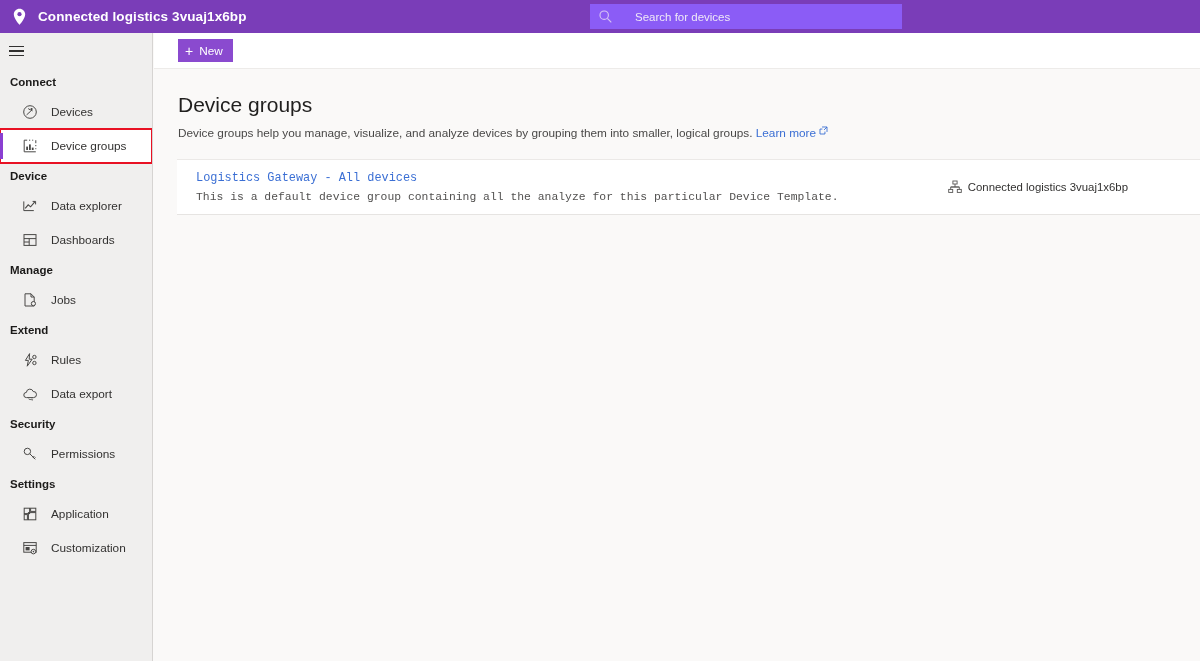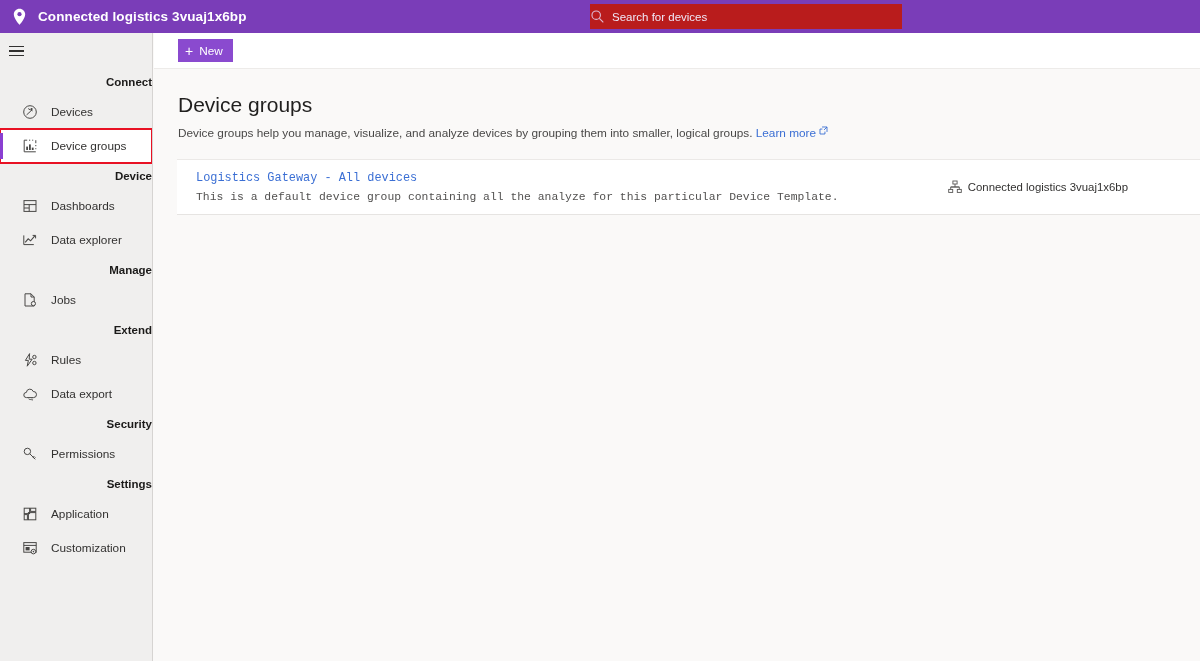--- a/index.html
+++ b/index.html
@@ -30,24 +30,25 @@
   .app-title {
     color: #ffffff;
     font-size: 13.5px;
     font-weight: bold;
     letter-spacing: .1px;
     white-space: nowrap;
   }
   .search-wrap {
     position: absolute; left: 590px; top: 4px;
     width: 312px; height: 25px;
-    background: #b91c1c;
-    display: flex; align-items: center;
-    padding-left: 0;
+    background: #8b5cf6;
+    display: flex; align-items: center;
+    padding-left: 8px;
     cursor: text;
+    gap: 15px;
   }
   .search-icon { width: 15px; height: 15px; flex: 0 0 15px; opacity: .85; }
   .search-icon svg { display: block; }
   .search-placeholder {
     color: #efe8f7;
     font-size: 11.5px;
     margin-left: 7px;
     white-space: nowrap;
   }
 
@@ -71,21 +72,20 @@
     margin: 3px 0; border-radius: 0;
   }
   .nav-section {
     font-size: 11.5px;
     font-weight: bold;
     color: #1b1a19;
     padding: 0 0 0 10px;
     height: 26px;
     line-height: 26px;
     white-space: nowrap;
-    text-align: right;
   }
   .nav-item {
     position: relative;
     height: 34px;
     display: flex; align-items: center;
     padding-left: 22px;
     cursor: pointer;
     white-space: nowrap;
   }
   .nav-item .nv-icon {
@@ -275,36 +275,36 @@
     </span>
     <span class="nv-label">Device groups</span>
   </div>
 
 
   <div class="nav-section">Device</div>
 
   <div class="nav-item">
     <span class="nv-icon">
       <svg width="16" height="16" viewBox="0 0 16 16">
-        <rect x="2" y="2.6" width="12" height="10.8" fill="none" stroke="#3a3937" stroke-width="1"></rect>
-        <path d="M2 6.6h12M7.2 6.6v6.8M2 10h5.2" stroke="#3a3937" stroke-width="1"></path>
-      </svg>
-    </span>
-    <span class="nv-label">Dashboards</span>
-  </div>
-
-  <div class="nav-item">
-    <span class="nv-icon">
-      <svg width="16" height="16" viewBox="0 0 16 16">
         <path d="M1.8 12.6V3.4M1.8 12.6h10" stroke="#3a3937" stroke-width="1" fill="none"></path>
         <path d="M3.2 10.4l3-3.6 2.4 2 4.4-5.2" fill="none" stroke="#3a3937" stroke-width="1.1"></path>
         <path d="M10.6 3.4h3v3" fill="none" stroke="#3a3937" stroke-width="1"></path>
       </svg>
     </span>
     <span class="nv-label">Data explorer</span>
+  </div>
+
+  <div class="nav-item">
+    <span class="nv-icon">
+      <svg width="16" height="16" viewBox="0 0 16 16">
+        <rect x="2" y="2.6" width="12" height="10.8" fill="none" stroke="#3a3937" stroke-width="1"></rect>
+        <path d="M2 6.6h12M7.2 6.6v6.8M2 10h5.2" stroke="#3a3937" stroke-width="1"></path>
+      </svg>
+    </span>
+    <span class="nv-label">Dashboards</span>
   </div>
 
   <div class="nav-section">Manage</div>
 
   <div class="nav-item">
     <span class="nv-icon">
       <svg width="16" height="16" viewBox="0 0 16 16">
         <path d="M3 1.8h6l3.2 3.2v9H3z" fill="none" stroke="#3a3937" stroke-width="1"></path>
         <path d="M9 1.8V5h3.2" fill="none" stroke="#3a3937" stroke-width="1"></path>
         <circle cx="11.4" cy="11.6" r="2.1" fill="#f0efee" stroke="#3a3937" stroke-width="1"></circle>

